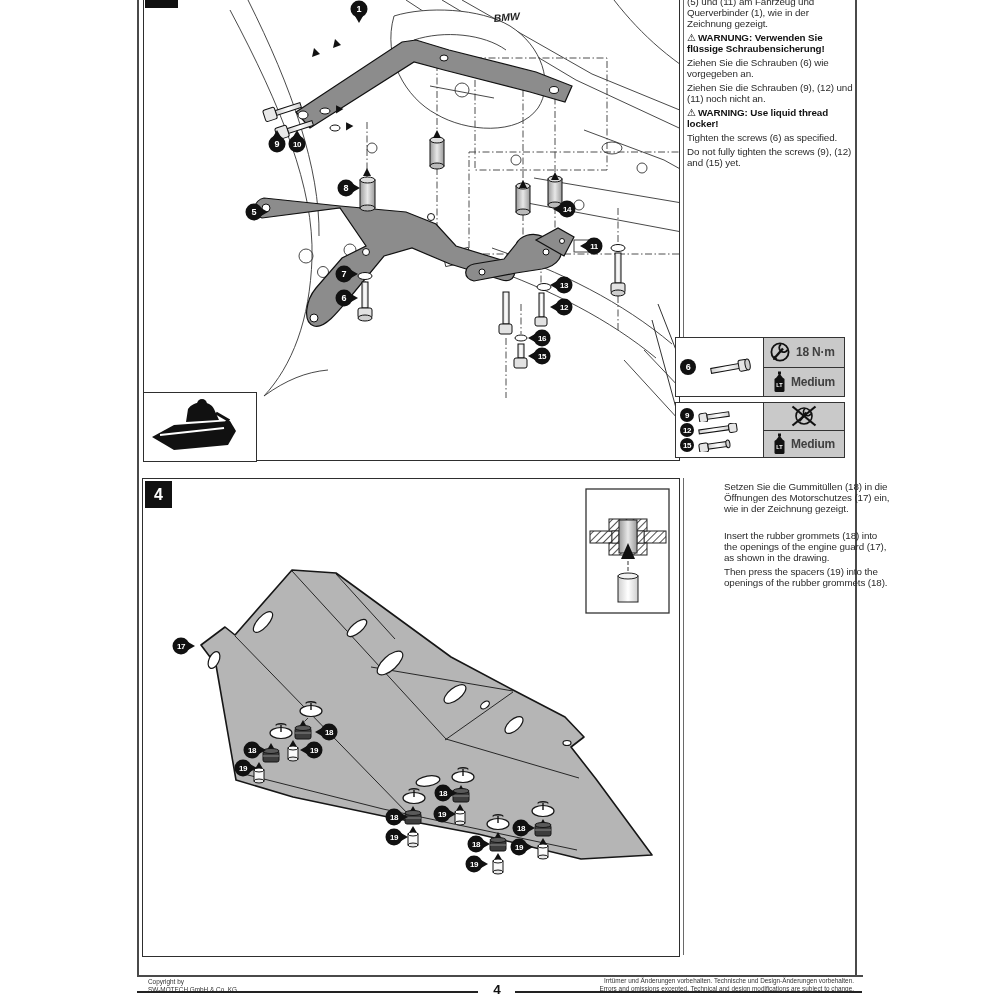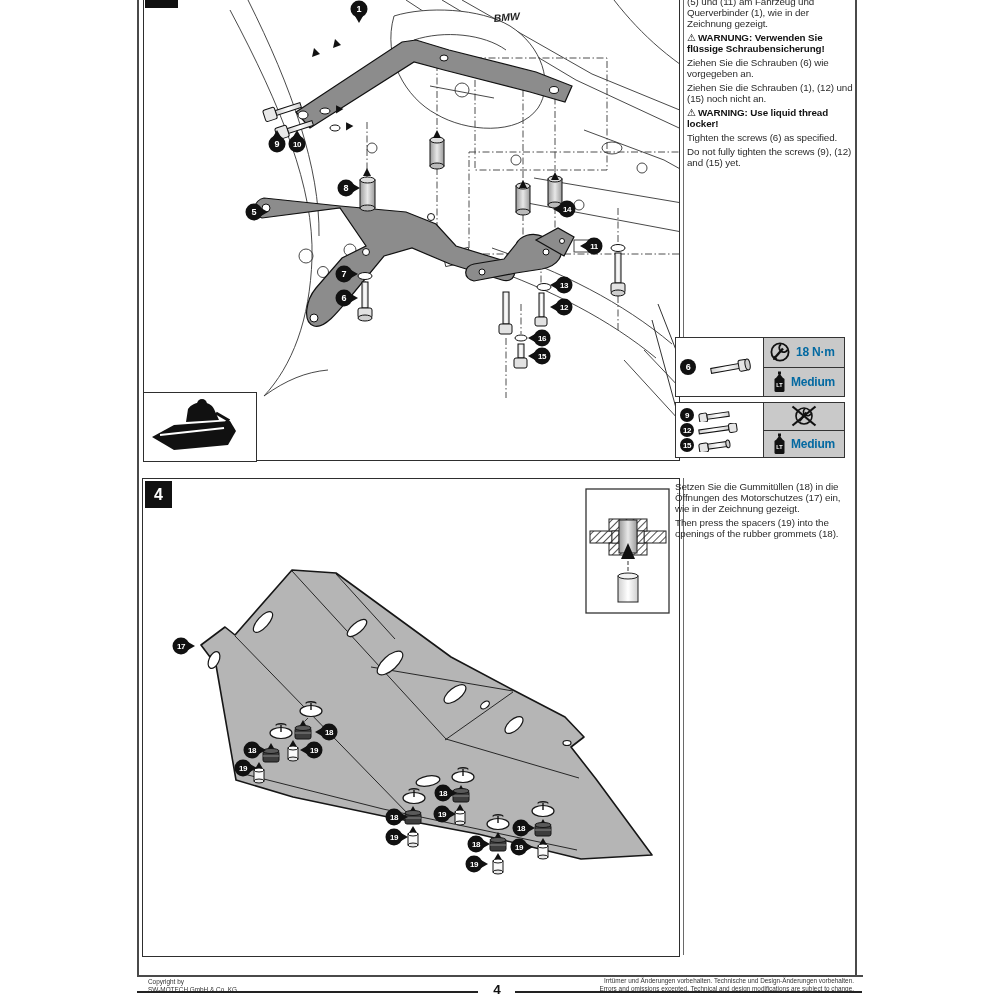--- a/index.html
+++ b/index.html
@@ -22,21 +22,21 @@
   .txtcol .warn{font-weight:bold;color:#111;}
   .txtcol .lang2{margin-top:16px;}
   .warn .wicon{margin-right:2px;font-size:10px;}
   
   .tq-table{position:absolute;left:675px;width:170px;border:1.5px solid #333;background:#fff;display:flex;box-sizing:border-box;}
   .tq-parts{width:88px;border-right:1.5px solid #333;display:flex;flex-direction:column;justify-content:center;padding:2px 4px;gap:1px;box-sizing:border-box;background:#fff;}
   .tq-part-row{display:flex;align-items:center;gap:3px;}
   .tq-specs{flex:1;display:flex;flex-direction:column;}
   .tq-spec-row{flex:1;background:#c9c9c9;display:flex;align-items:center;gap:5px;padding:0 5px;}
   .tq-spec-row + .tq-spec-row{border-top:1.5px solid #333;justify-content:center;}
-  .tq-spec-label{font-weight:bold;font-size:12px;letter-spacing:-0.2px;color:#0369a1;}
+  .tq-spec-label{font-weight:bold;font-size:12px;letter-spacing:-0.2px;color:#404040;}
   .num-badge{display:inline-flex;flex:0 0 auto;width:16px;height:16px;border-radius:50%;background:#111;color:#fff;
     font-size:9px;font-weight:bold;align-items:center;justify-content:center;letter-spacing:-0.5px;}
   
   .ftr-small{position:absolute;font-size:6.4px;line-height:7.6px;color:#333;}
   .page-num{position:absolute;font-size:13.5px;font-weight:bold;color:#111;text-align:center;}
   
   svg text.badge{font:bold 9px "Liberation Sans","DejaVu Sans",sans-serif;fill:#fff;text-anchor:middle;}
   svg text.badge.b2{font-size:8px;letter-spacing:-0.4px;}
   svg text.brand{font:italic bold 10.5px "Liberation Sans",sans-serif;fill:#1d1d1d;}
   .step-badge{position:absolute;background:#111;color:#fff;font-weight:bold;display:flex;align-items:center;justify-content:center;}
@@ -304,21 +304,21 @@
 
 <svg class="abs" style="left:640px;top:290px;" width="45" height="130">
   <line x1="18" y1="14" x2="36" y2="60" stroke="#333" stroke-width="1"></line>
   <line x1="12" y1="30" x2="36" y2="118" stroke="#333" stroke-width="1"></line>
 </svg>
 
 <div class="txtcol" style="left:687px;top:-4px;">
   <p>(5) und (11) am Fahrzeug und Querverbinder (1), wie in der Zeichnung gezeigt.</p>
   <p class="warn"><span class="wicon">⚠</span><span>WARNUNG: Verwenden Sie flüssige Schraubensicherung!</span></p>
   <p>Ziehen Sie die Schrauben (6) wie vorgegeben an.</p>
-  <p>Ziehen Sie die Schrauben (1), (12) und (15) noch nicht an.</p>
+  <p>Ziehen Sie die Schrauben (9), (12) und (11) noch nicht an.</p>
   <p class="warn"><span class="wicon">⚠</span><span>WARNING: Use liquid thread locker!</span></p>
   <p>Tighten the screws (6) as specified.</p>
   <p>Do not fully tighten the screws (9), (12) and (15) yet.</p>
 </div>
 
 <div class="tq-table" style="top:337px;height:60px;">
   <div class="tq-parts">
     <div class="tq-part-row">
       <span class="num-badge">6</span>
       <svg width="52" height="22" viewBox="0 0 52 22">
@@ -598,22 +598,23 @@
         </g>
       <g transform="translate(331,385)">
           <path d="M14,0 L7,-4 L7,4 Z" fill="#111"></path>
           <circle r="8.5" fill="#111"></circle>
           <text class="badge b2" y="3">19</text>
         </g>
     </g>
   </svg>
 </div>
 
-<div class="txtcol" style="left:675px;top:481px;">
+<div class="txtcol" style="left:724px;top:481px;">
   <p>Setzen Sie die Gummitüllen (18) in die Öffnungen des Motorschutzes (17) ein, wie in der Zeichnung gezeigt.</p>
+  <p class="lang2">Insert the rubber grommets (18) into the openings of the engine guard (17), as shown in the drawing.</p>
   <p>Then press the spacers (19) into the openings of the rubber grommets (18).</p>
 </div>
 
 <div class="hrule" style="left:137px;top:975px;width:726px;"></div>
 <div class="ftr-small" style="left:148px;top:978px;">
   <div>Copyright by</div>
   <div>SW-MOTECH GmbH &amp; Co. KG</div>
 </div>
 <div class="ftr-small" style="left:553px;top:977px;width:301px;text-align:right;">
   <div>Irrtümer und Änderungen vorbehalten. Technische und Design-Änderungen vorbehalten.</div>

